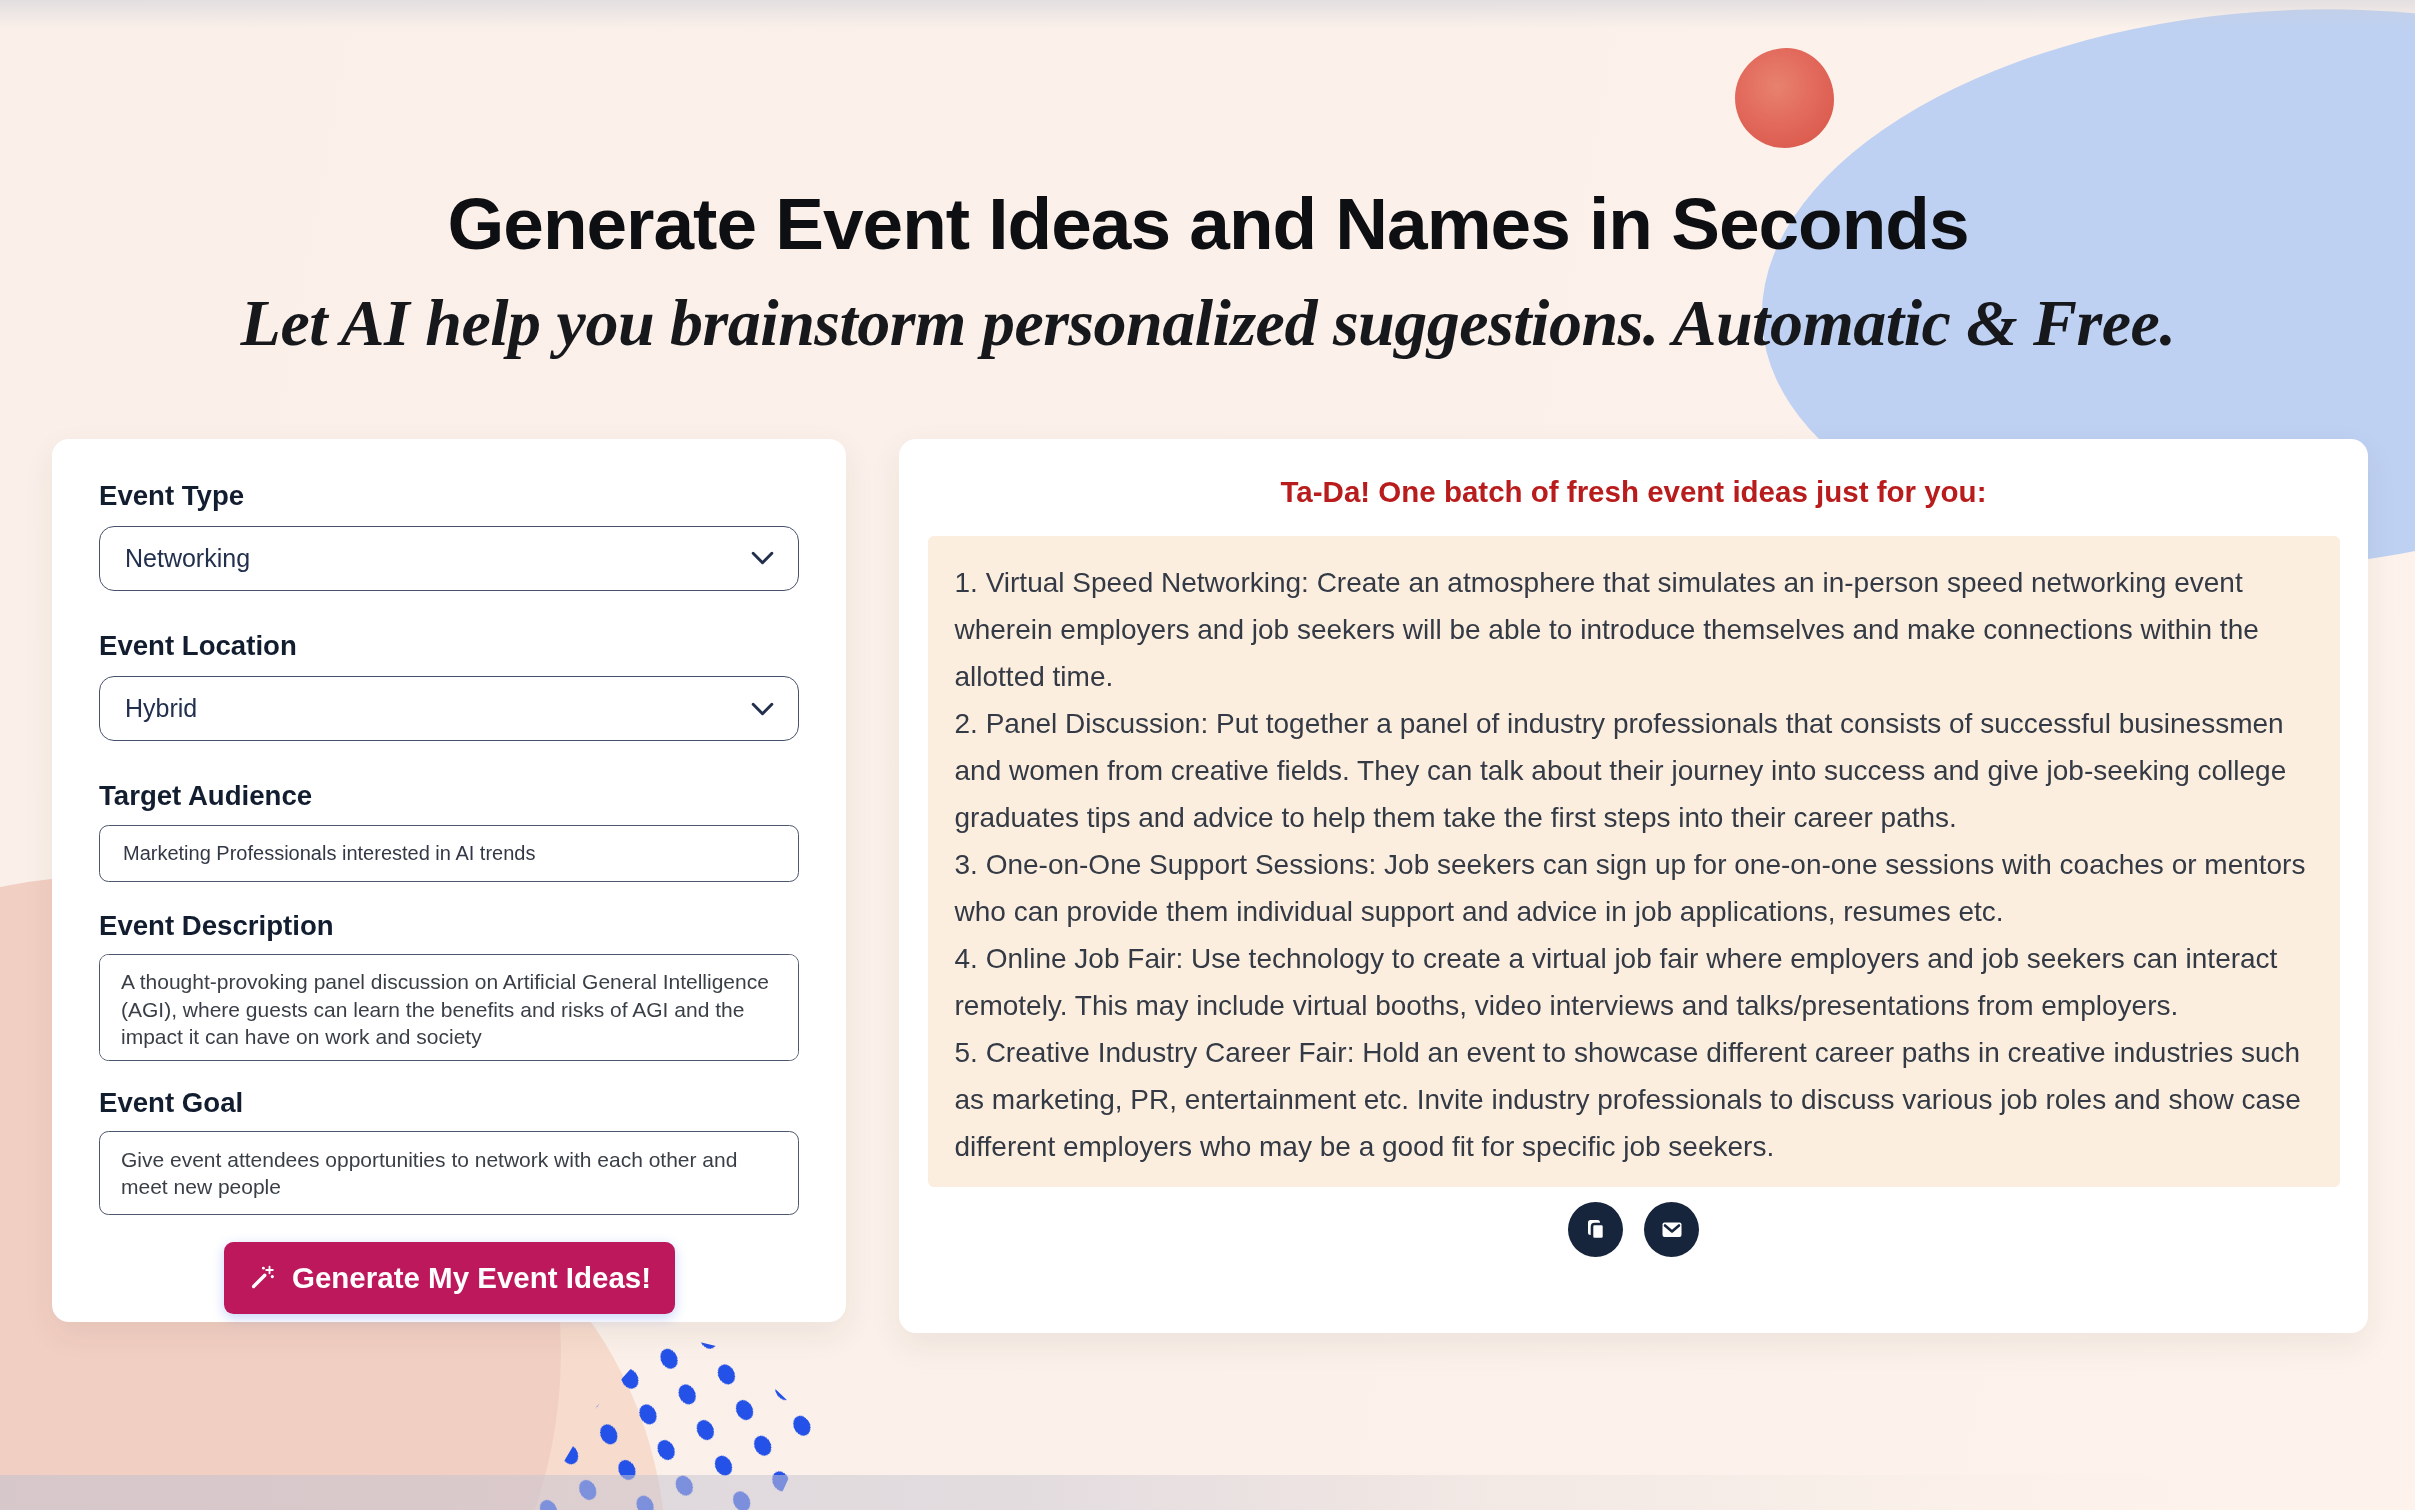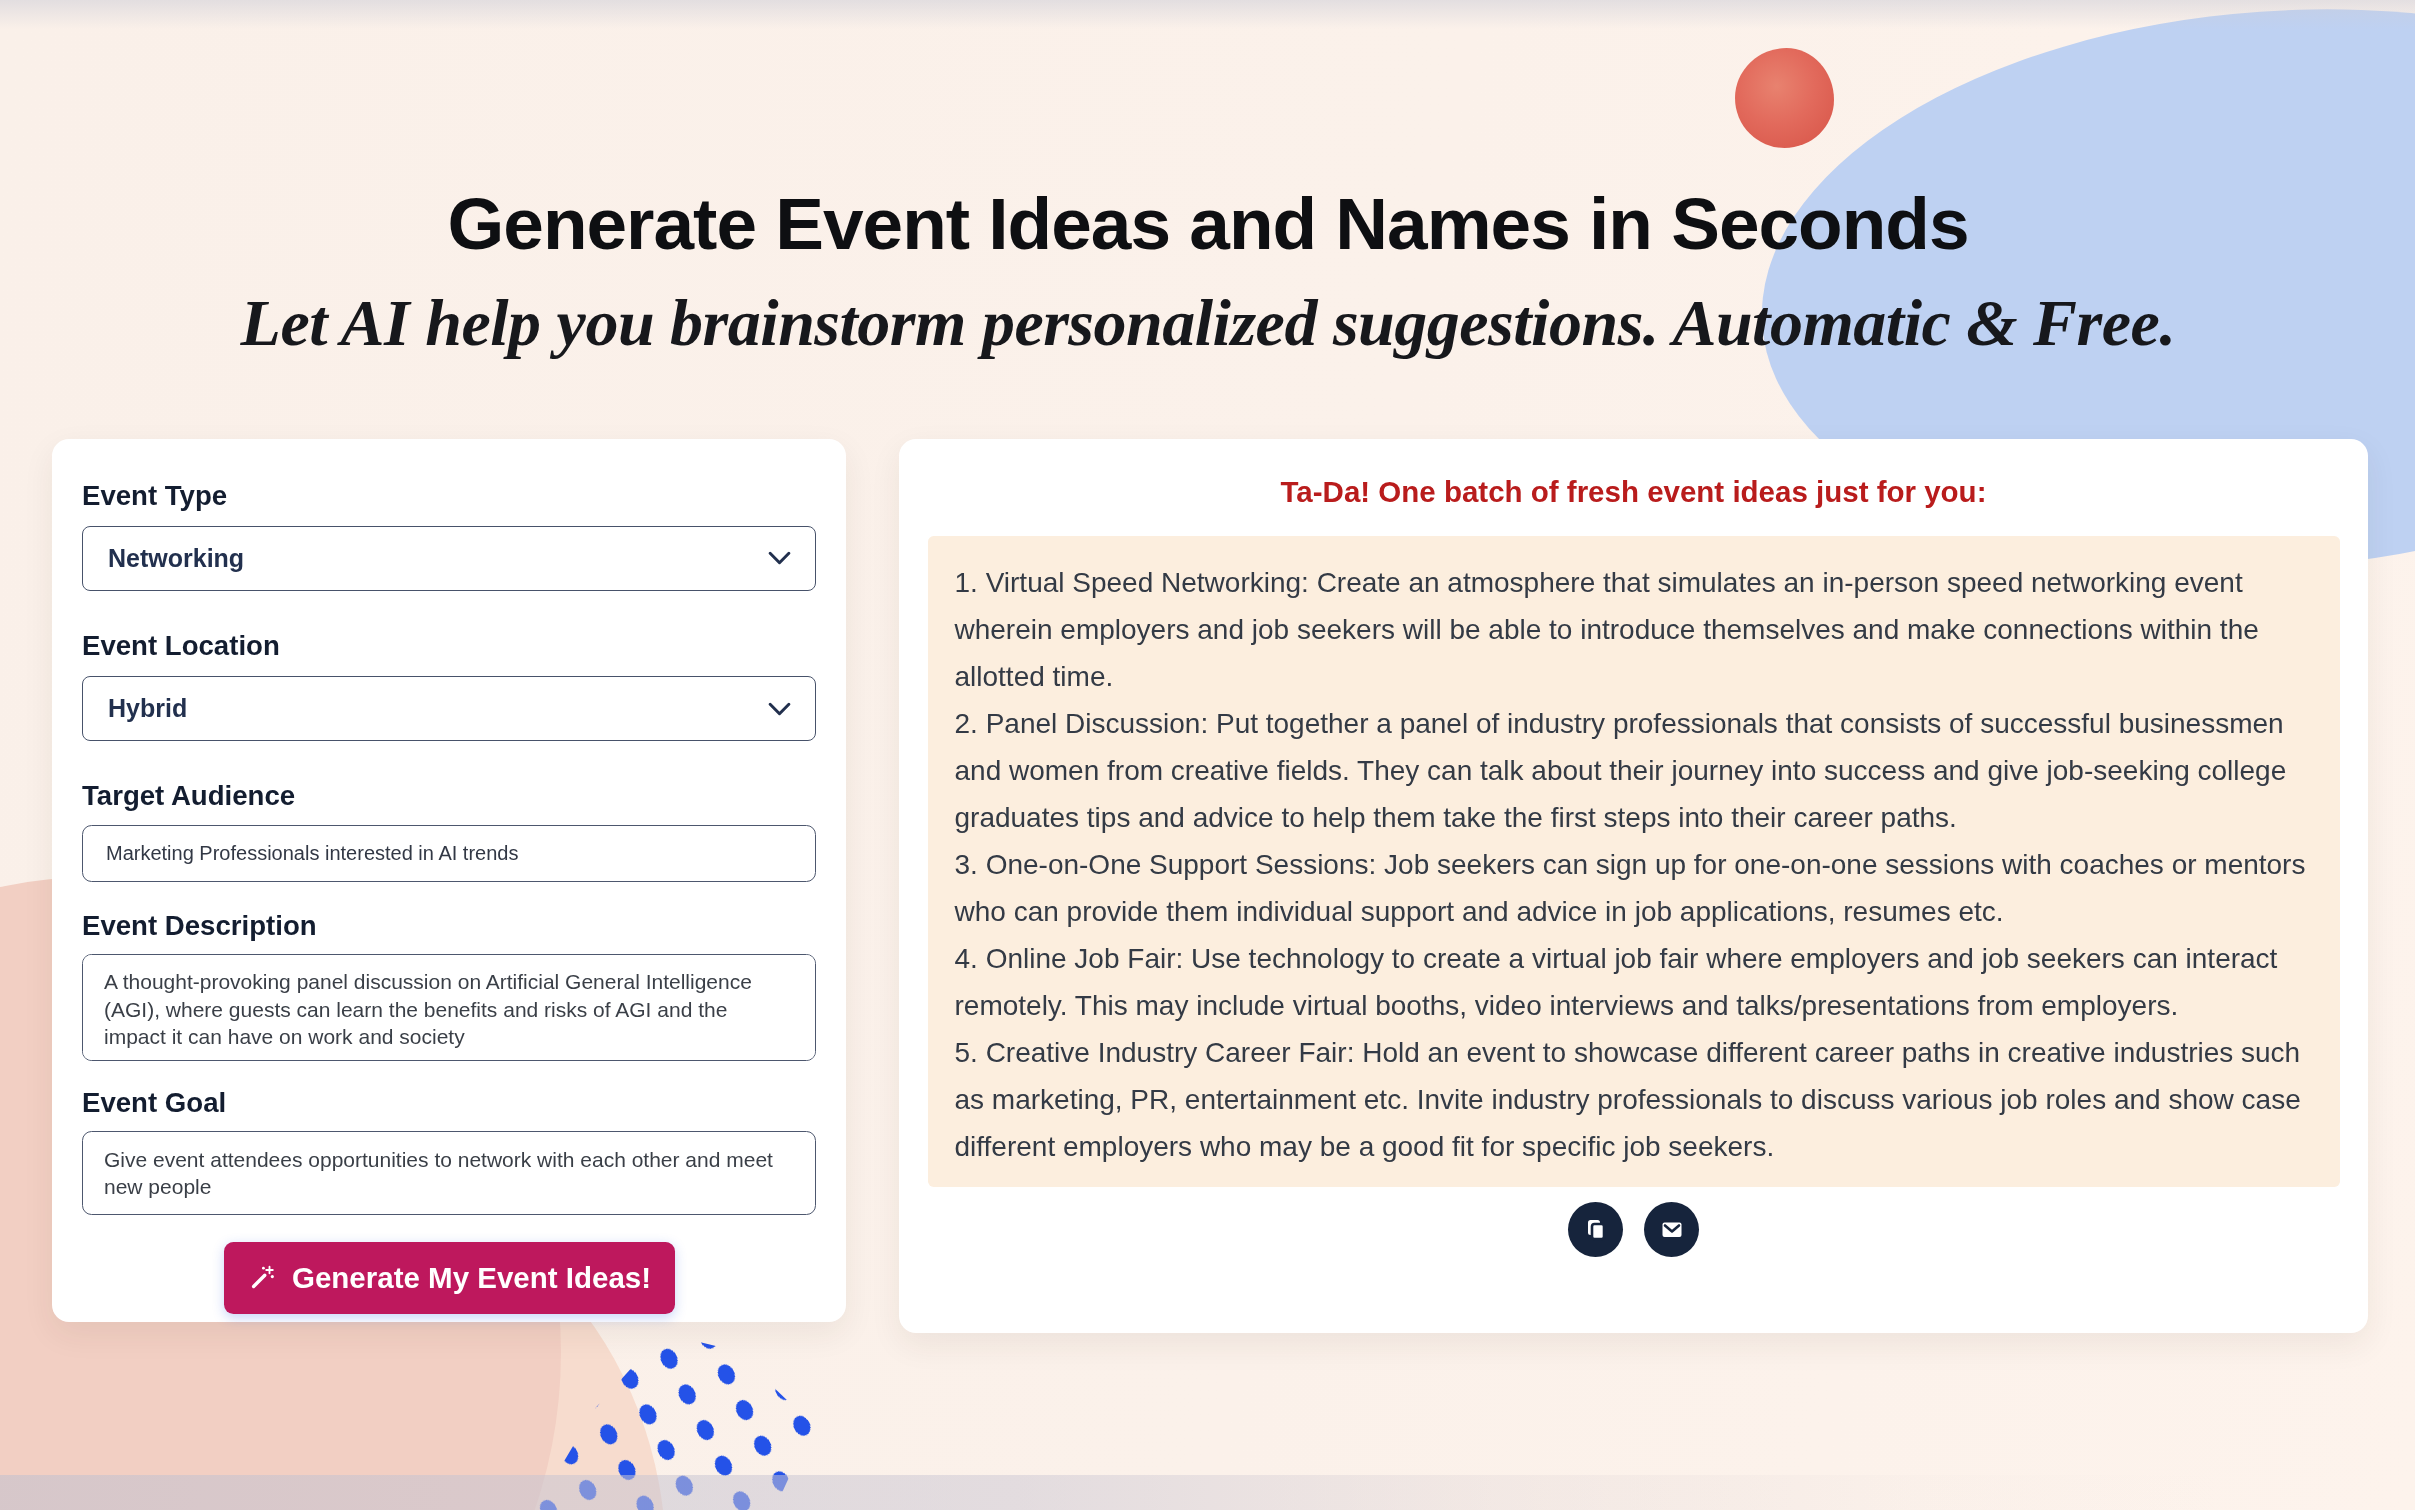--- a/index.html
+++ b/index.html
@@ -54,35 +54,35 @@
   .page-subtitle{
     margin:13.3px 0 0 0;font-size:66px;font-weight:700;font-style:italic;color:#17181c;
     letter-spacing:-0.5px;
     font-family:Liberation Serif, serif;
   }
   
   .card{
     position:absolute;top:439px;background:#ffffff;border-radius:17px;
     box-shadow:0 11.4px 32px rgba(60,40,30,.07);
   }
-  .form-card{left:52px;width:794px;height:883px;padding:32px 30px;box-sizing:border-box;}
+  .form-card{left:52px;width:794px;height:883px;padding:32px 47px;box-sizing:border-box;}
   .results-card{left:899px;width:1469px;height:894px;padding:34px 28.5px;box-sizing:border-box;}
   
   .field-label{
     font-size:27.6px;font-weight:600;color:#131d30;line-height:34px;display:block;
   }
   .lbl-1{margin-top:7.6px;}
   .lbl-2{margin-top:38px;}
   .lbl-3{margin-top:38px;}
   .lbl-4{margin-top:27px;}
   .lbl-5{margin-top:25px;}
   .select-box{
-    margin-top:13.3px;height:65px;border:1.9px solid #47526a;border-radius:8px;
+    margin-top:13.3px;height:65px;border:1.9px solid #47526a;border-radius:15px;
     background:#fff;display:flex;align-items:center;position:relative;
-    padding:0 57px 0 25px;box-sizing:border-box;cursor:pointer;font-weight:bold;
+    padding:0 57px 0 25px;box-sizing:border-box;cursor:pointer;
   }
   .select-value{font-size:25px;color:#22304e;}
   .chevron{position:absolute;right:23px;top:50%;transform:translateY(-50%);display:flex;}
   .text-input{
     margin-top:11.4px;width:100%;height:57px;border:1.9px solid #4d576e;border-radius:9.5px;
     background:#fff;font-size:20px;color:#323845;padding:0 23px;box-sizing:border-box;
     font-family:inherit;display:block;
   }
   .text-area{
     margin-top:11.4px;width:100%;border:1.9px solid #4d576e;border-radius:9.5px;

